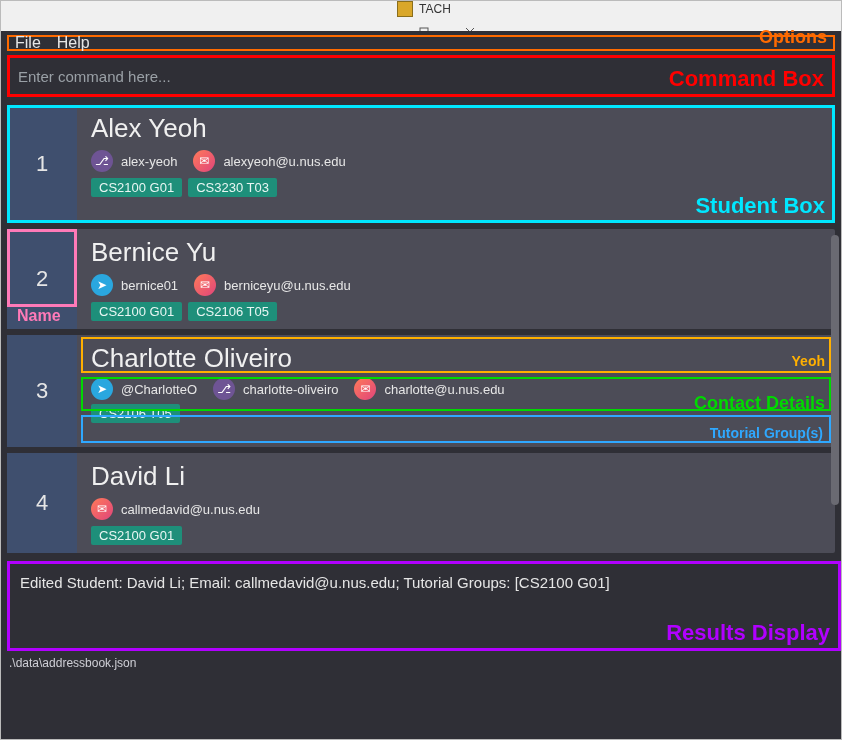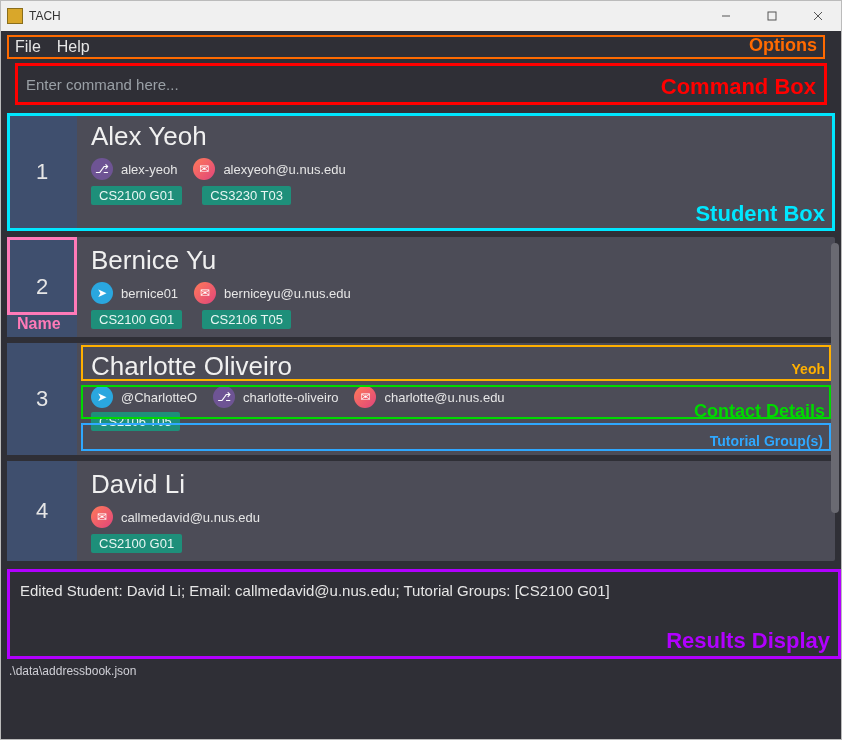--- a/index.html
+++ b/index.html
@@ -1,48 +1,48 @@
 <!DOCTYPE html>
 <html><head>
 <meta charset="utf-8">
 <style>
   * { margin: 0; padding: 0; box-sizing: border-box; font-family: "Segoe UI", Arial, sans-serif; }
   body { background: #fff; width: 842px; height: 740px; overflow: hidden; }
   .window { width: 842px; height: 740px; background: #2f2f36; display: flex; flex-direction: column; border: 1px solid #bbb; }
-  .titlebar { height: 30px; background: #f0f0f0; display: flex; align-items: center; justify-content: space-between; padding-left: 6px; }
+  .titlebar { height: 30px; background: #f0f0f0; display: flex; align-items: center; justify-content: space-between; padding-left: 6px; flex-direction: column; }
   .titlebar-left { display: flex; align-items: center; gap: 6px; }
   .app-icon { width: 16px; height: 16px; background: #d9a72a; border: 1px solid #8a6e1c; display: inline-block; }
   .title-text { font-size: 12px; color: #333; }
   .win-controls { display: flex; }
   .win-btn { width: 46px; height: 30px; display: flex; align-items: center; justify-content: center; font-size: 13px; color: #555; }
   .content { flex: 1; display: flex; flex-direction: column; background: #2f2f36; position: relative; }
 
-  .menubar { border: 2px solid #ff6a00; margin: 4px 16px 2px 6px; height: 24px; display: flex; align-items: center; padding: 0 6px; position: relative; text-align: center; }
+  .menubar { border: 2px solid #ff6a00; margin: 4px 6px 2px 6px; height: 16px; display: flex; align-items: center; padding: 0 6px; position: relative; text-align: center; }
   .menu-item { color: #e6e6e6; font-size: 16px; margin-right: 16px; }
   .menubar .ann { position: absolute; right: 6px; bottom: 1px; color: #ff6a00; font-weight: 700; font-size: 18px; }
 
-  .command-wrap { border: 3px solid #ff0000; margin: 2px 14px; height: 42px; display: flex; align-items: center; padding: 0 8px; position: relative; }
+  .command-wrap { border: 3px solid #ff0000; margin: 2px 6px; height: 42px; display: flex; align-items: center; padding: 0 8px; position: relative; }
   .command-input { background: transparent; border: none; outline: none; color: #e6e6e6; font-size: 15px; width: 60%; }
   .command-input::placeholder { color: #9aa0a6; }
   .command-wrap .ann { position: absolute; right: 8px; bottom: 2px; color: #ff0000; font-weight: 700; font-size: 22px; }
 
   .list { margin: 6px 6px 2px 6px; display: flex; flex-direction: column; gap: 6px; position: relative; }
   .scroll-thumb { position: absolute; right: -4px; top: 130px; width: 8px; height: 270px; background: #6a6a72; border-radius: 4px; }
 
   .row { display: flex; background: #4c4c57; border-radius: 2px; position: relative; }
   .row .indexcell { width: 70px; background: #3f4f6e; display: flex; align-items: center; justify-content: center; color: #e6e6e6; font-size: 22px; }
   .row .body { flex: 1; padding: 8px 10px 8px 14px; display: flex; flex-direction: column; gap: 6px; }
   .name { color: #f0f0f0; font-size: 26px; font-weight: 400; }
   .contacts { display: flex; align-items: center; gap: 16px; flex-wrap: wrap; }
   .contact { display: flex; align-items: center; gap: 8px; color: #e6e6e6; font-size: 13px; }
   .ico { width: 22px; height: 22px; border-radius: 50%; display: inline-flex; align-items: center; justify-content: center; font-size: 12px; color: #fff; }
   .ico.github { background: #6e5494; }
   .ico.email  { background: linear-gradient(135deg,#ff7a59,#e0457b); }
   .ico.telegram { background: #2aa7df; }
-  .tags { display: flex; gap: 20px; text-align: right; }
+  .tags { display: flex; gap: 6px; text-align: right; }
   .tag { background: #1e8f7a; color: #e8f6f3; font-size: 13px; padding: 2px 8px; border-radius: 2px; }
 
   
   .ov-border { position: absolute; pointer-events: none; }
   .ov-label  { position: absolute; font-weight: 800; pointer-events: none; }
 
   .results { border: 3px solid #b100ff; margin: 6px 0 2px 6px; height: 90px; padding: 10px 10px; color: #e6e6e6; font-size: 15px; position: relative; }
   .results .ann { position: absolute; right: 8px; bottom: 2px; color: #b100ff; font-weight: 800; font-size: 22px; }
 
   .statusbar { color: #cfcfd6; font-size: 12px; padding: 3px 8px 6px 8px; }

